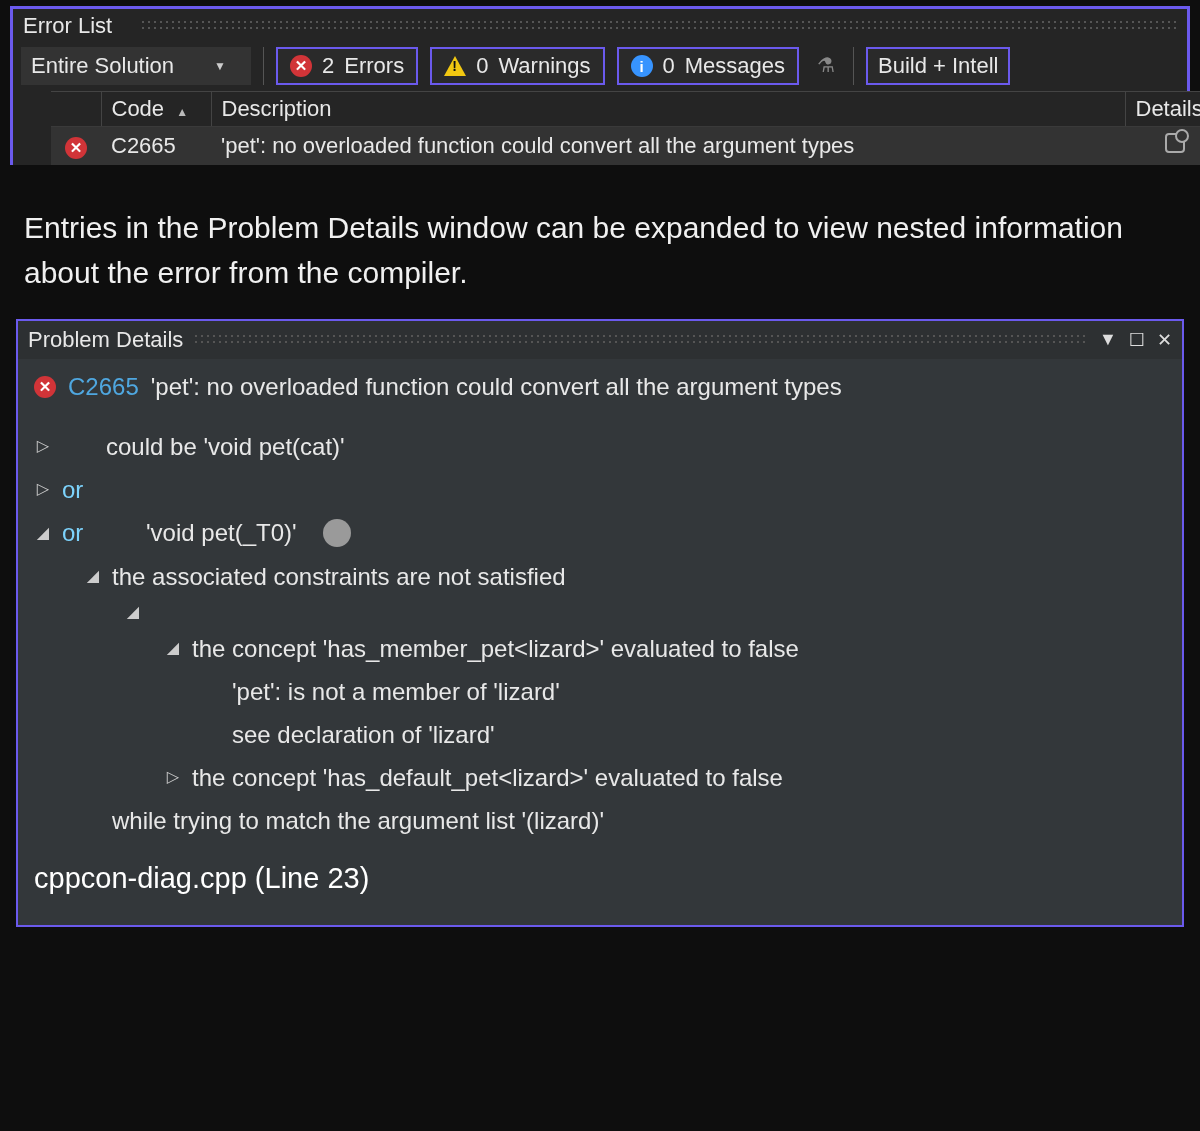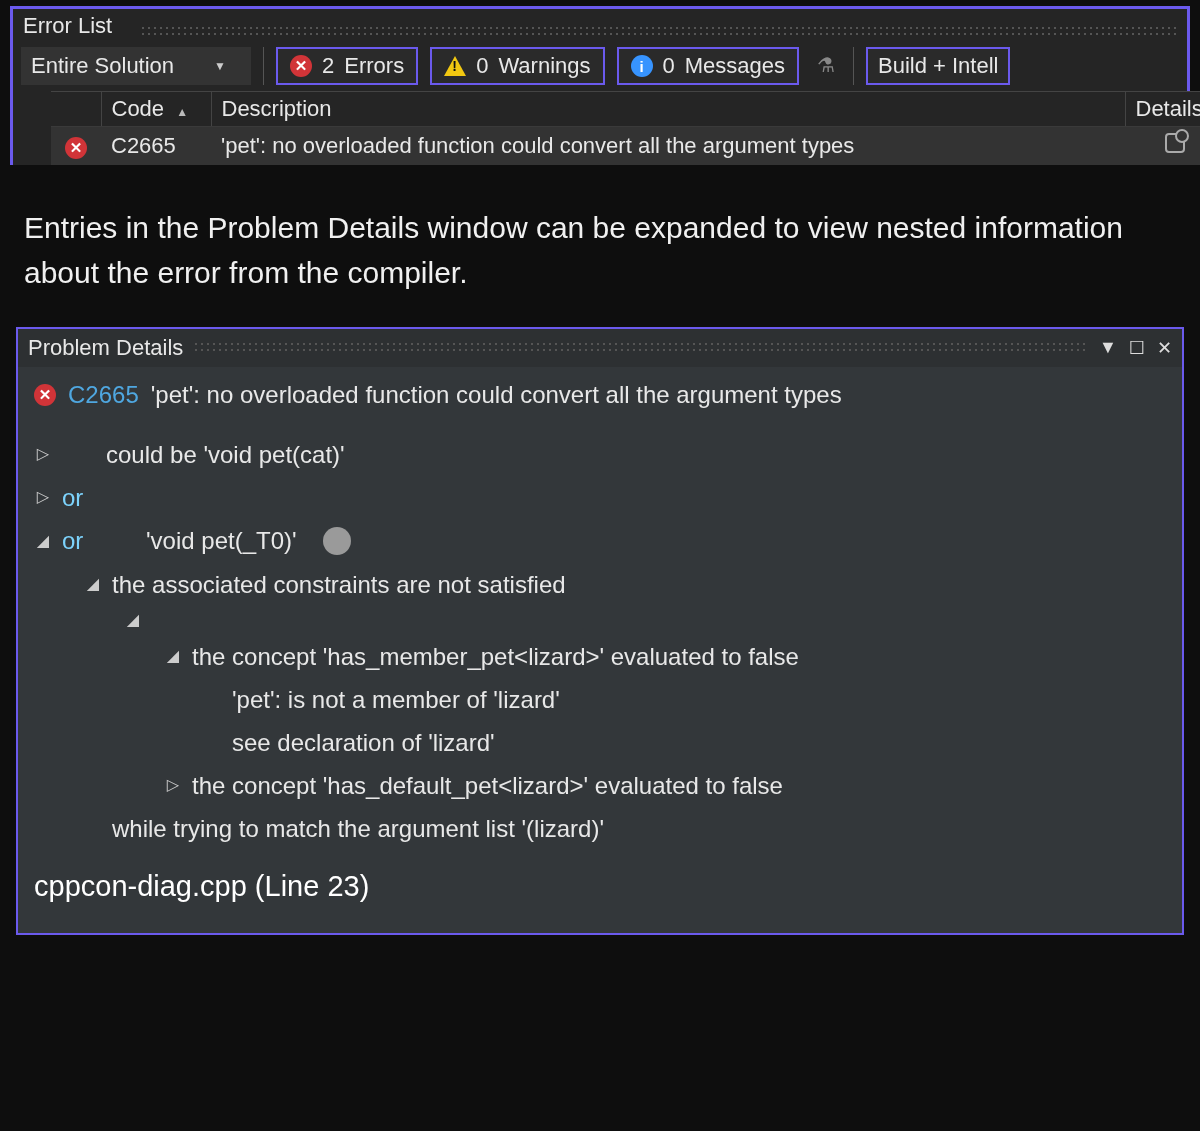--- a/index.html
+++ b/index.html
@@ -15,21 +15,21 @@
 
   
   .error-list-panel {
     border: 3px solid #6b5aed;
     border-bottom: none;
     background: #252525;
     margin: 6px 10px 0 10px;
   }
   .error-list-title-row {
     display: flex;
-    align-items: flex-end;
+    align-items: center;
     padding: 4px 10px 2px 10px;
     gap: 28px;
     background: #252525;
   }
   .panel-title {
     color: #e8e8e8;
     font-size: 22px;
   }
   .title-dots {
     flex: 1;
@@ -165,21 +165,21 @@
     border: 2px solid #aaa;
     border-radius: 50%;
     background: #333;
   }
 
   
   .caption-text {
     color: #f0f0f0;
     font-size: 30px;
     line-height: 1.5;
-    margin: 40px 24px 32px 24px;
+    margin: 40px 24px 24px 24px;
   }
 
   
   .problem-panel {
     border: 2px solid #6b5aed;
     background: #33373a;
     margin: 0 16px;
   }
   .problem-title-row {
     display: flex;

